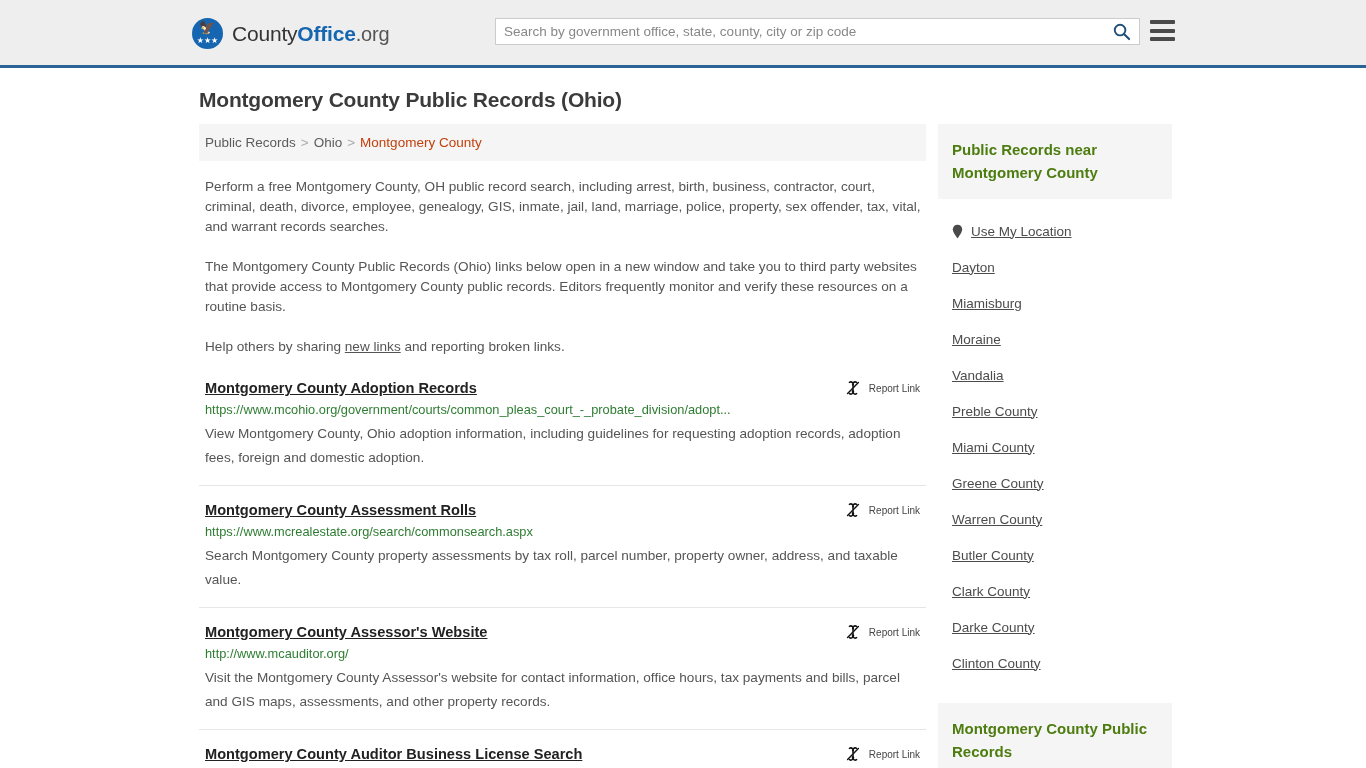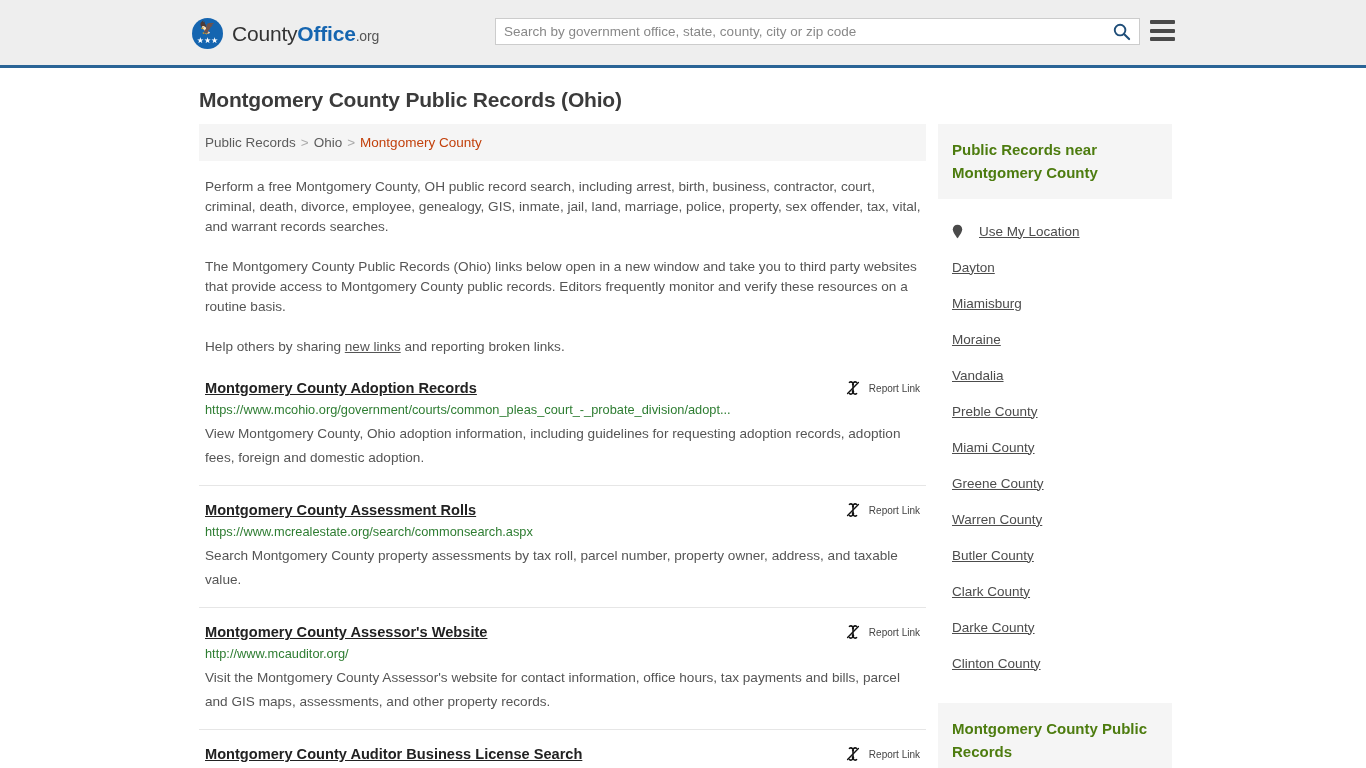--- a/index.html
+++ b/index.html
@@ -54,21 +54,21 @@
     letter-spacing: 0px;
   }
   .brand-text {
     margin-left: 9px;
     font-size: 21px;
     letter-spacing: -0.2px;
     white-space: nowrap;
   }
   .brand-text .t-county { color: #333333; }
   .brand-text .t-office { color: #1565b0; font-weight: bold; }
-  .brand-text .t-org { color: #555555; font-size: 14px; }
+  .brand-text .t-org { color: #555555; font-size: 20px; }
 
   .search-wrap {
     position: absolute;
     left: 495px;
     top: 18px;
     width: 645px;
     height: 27px;
     background: #ffffff;
     border: 1px solid #cccccc;
     display: flex;
@@ -243,21 +243,21 @@
     color: #4d7c0f;
     line-height: 23px;
   }
   .near-list {
     margin-top: 14px;
     padding-left: 14px;
   }
   .near-item {
     display: flex;
     align-items: center;
-    gap: 16px;
+    gap: 8px;
     height: 36px;
     font-size: 13.5px;
   }
   .near-item a {
     color: #4c4c4c;
     text-decoration: underline;
     cursor: pointer;
   }
   .pin-icon { width: 11px; height: 15px; display: block; }
   .side-box-head.second { margin-top: 22px; }

